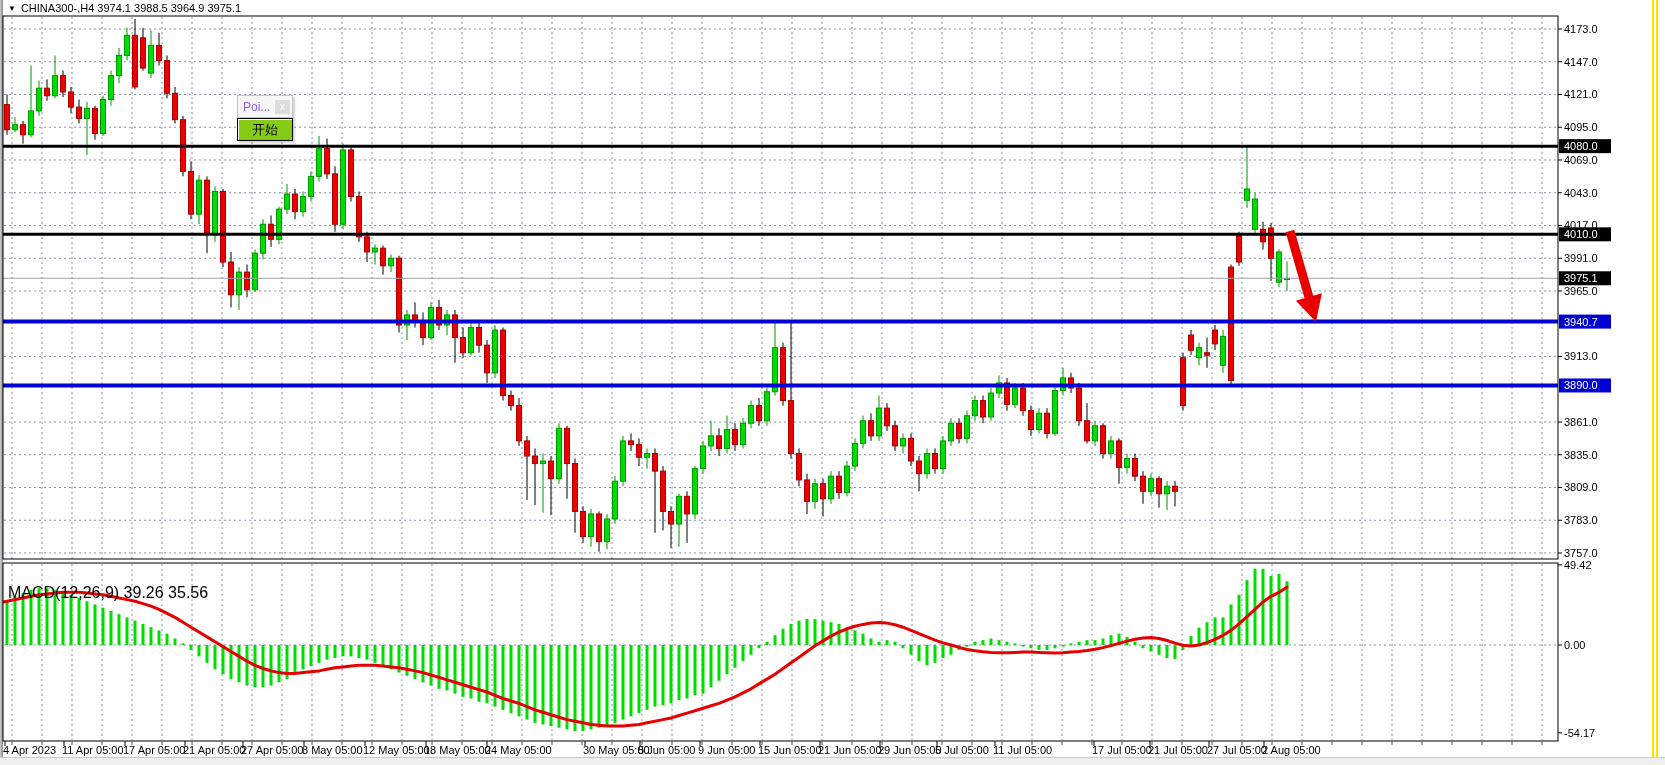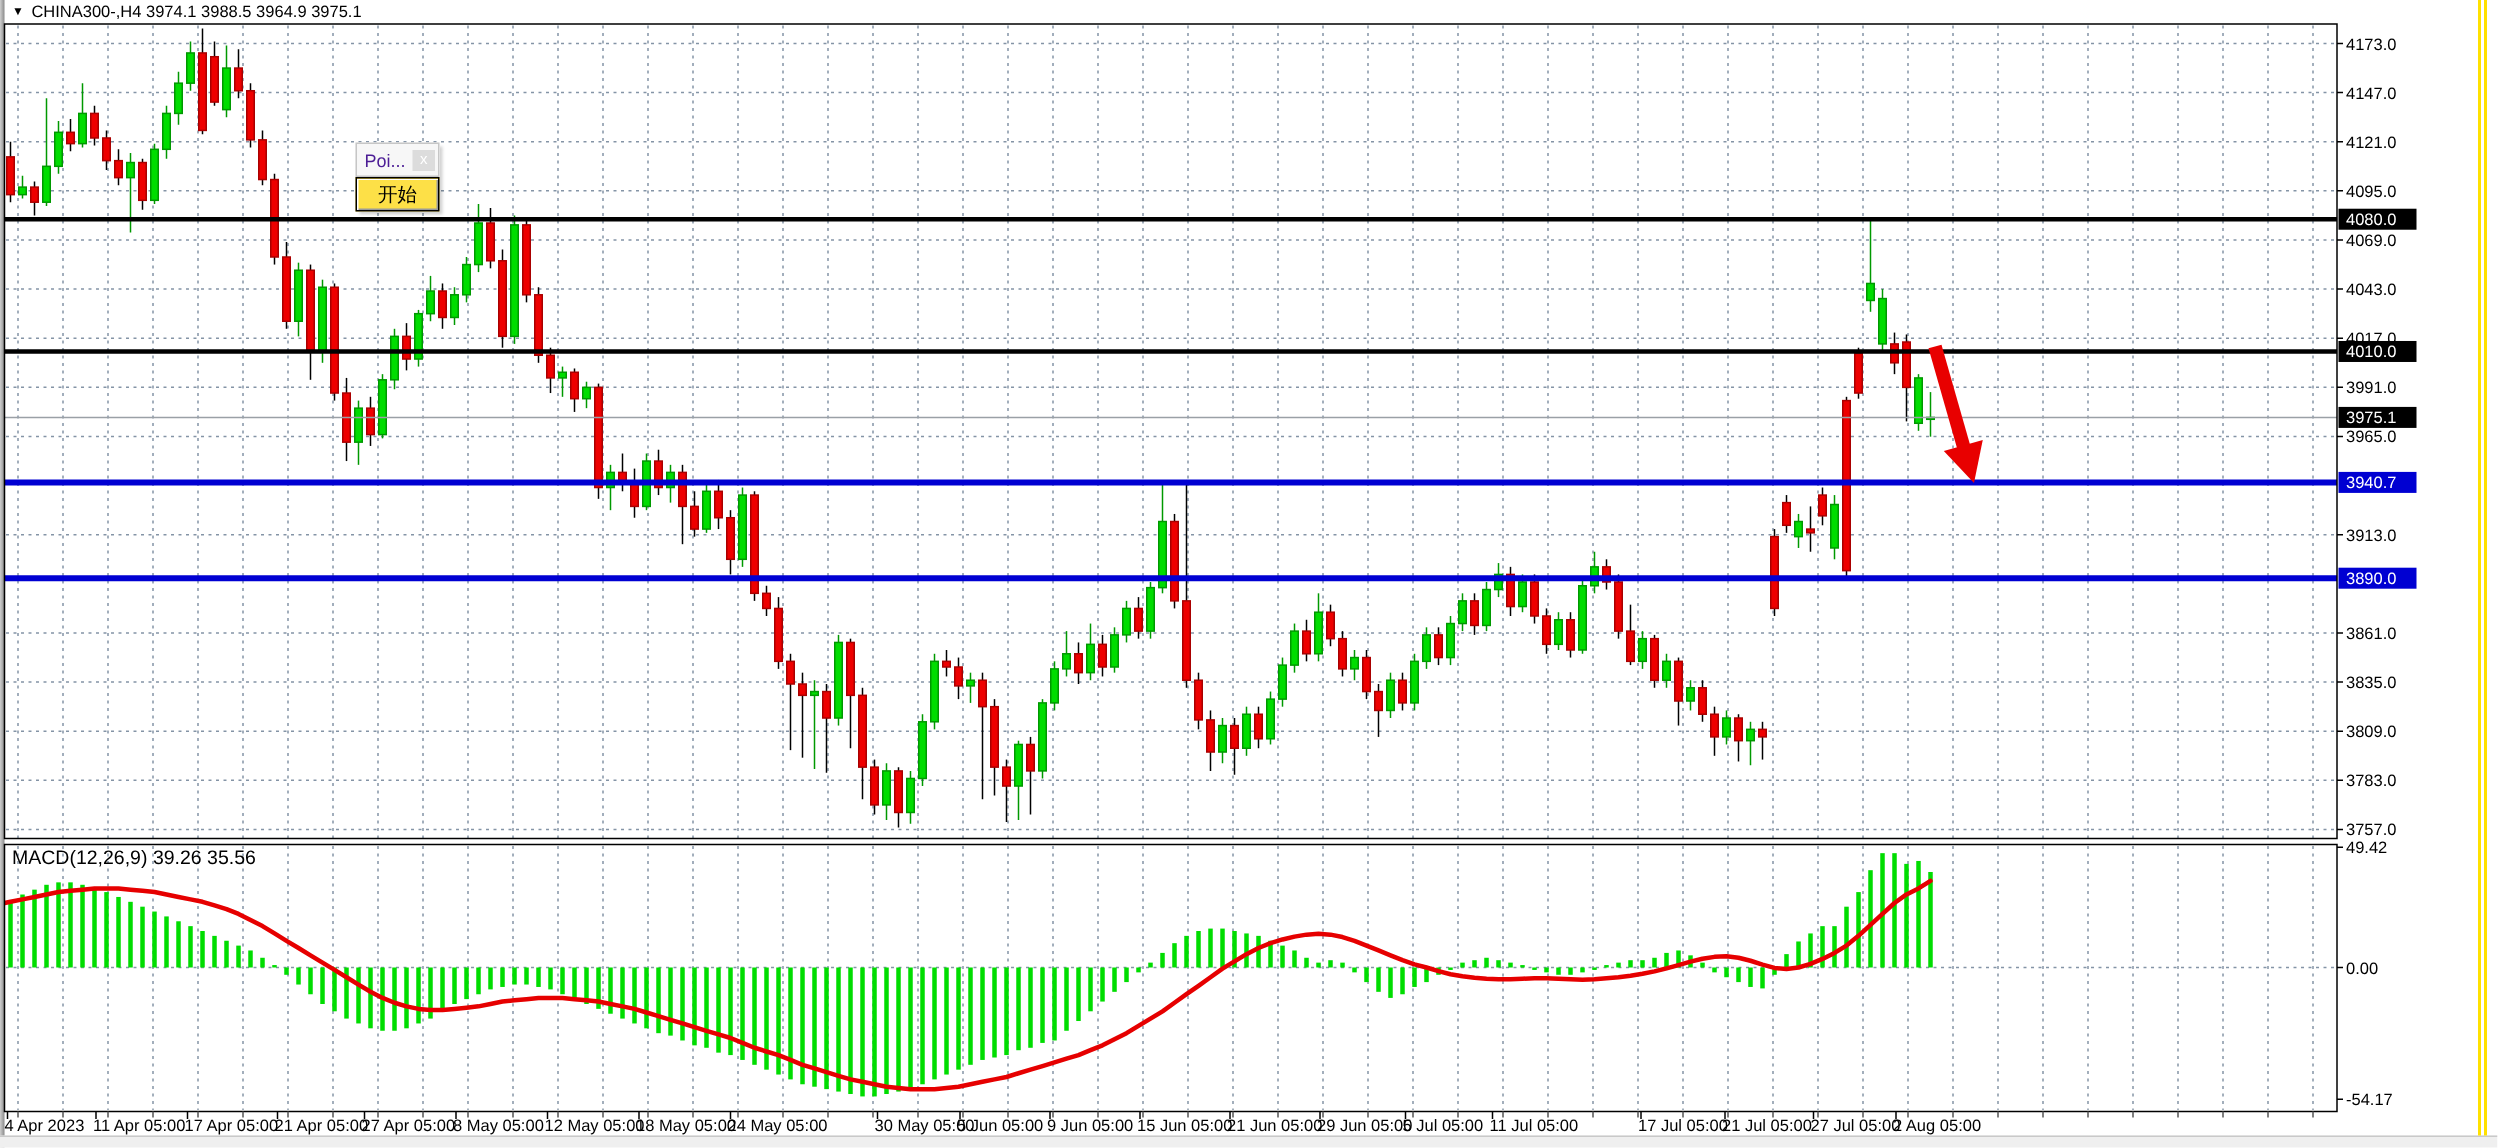--- a/index.html
+++ b/index.html
@@ -3,26 +3,26 @@
 <meta charset="utf-8">
 <style>
   html,body{margin:0;padding:0;width:1665px;height:765px;background:#ffffff;overflow:hidden;
     font-family:"Liberation Sans","DejaVu Sans",sans-serif;}
   #win{position:relative;width:1665px;height:765px;background:#fff;padding-left:33px;}
   #left-edge{position:absolute;left:0;top:0;width:3px;height:765px;background:linear-gradient(to right,#cfcfcf,#8a8a8a);}
   #bottom-strip{position:absolute;left:0;top:757px;width:1665px;height:8px;background:#efefef;border-top:1px solid #c9c9c9;}
   #titlebar{position:absolute;left:8px;top:2px;height:14px;font-size:11px;color:#000;white-space:pre;z-index:3;}
   #titlebar .dd{font-size:8px;vertical-align:1px;margin-right:5px;}
   #chart-svg{position:absolute;left:0;top:0;z-index:1;}
-  #macd-label{position:absolute;left:8px;top:564px;font-size:13px;color:#000;z-index:2;white-space:pre;}
+  #macd-label{position:absolute;left:8px;top:584px;font-size:16px;color:#000;z-index:2;white-space:pre;}
   #dlg{position:absolute;left:237px;top:95px;width:56px;z-index:5;box-shadow:2px 2px 2px rgba(0,0,0,.18);}
   #dlg-title{height:23px;background:#f7f7f7;border:1px solid #c6c6c6;display:flex;align-items:center;justify-content:space-between;padding:0 2px 0 5px;box-sizing:border-box;}
-  #dlg-title .t{color:#4c1d95;font-size:12px;}
+  #dlg-title .t{color:#8b5cf6;font-size:12px;}
   #dlg-close{width:15px;height:14px;background:#dcdcdc;color:#ffffff;font-size:10px;line-height:14px;text-align:center;cursor:default;}
-  #dlg-btn{display:block;width:100%;height:23px;background:#fde047;border:1px solid #000;
+  #dlg-btn{display:block;width:100%;height:23px;background:#84cc16;border:1px solid #000;
     box-shadow:inset 1px 1px 0 #fff, inset -1px -1px 0 #9a9a9a;font-size:13px;color:#000;
     font-family:"Liberation Sans",sans-serif;padding:0;cursor:default;}
   .yellow-line{position:absolute;top:0;height:757px;width:2px;background:#ffe100;z-index:4;}
 </style>
 </head>
 <body>
 
 <div id="win">
   <div id="left-edge"></div>
 

